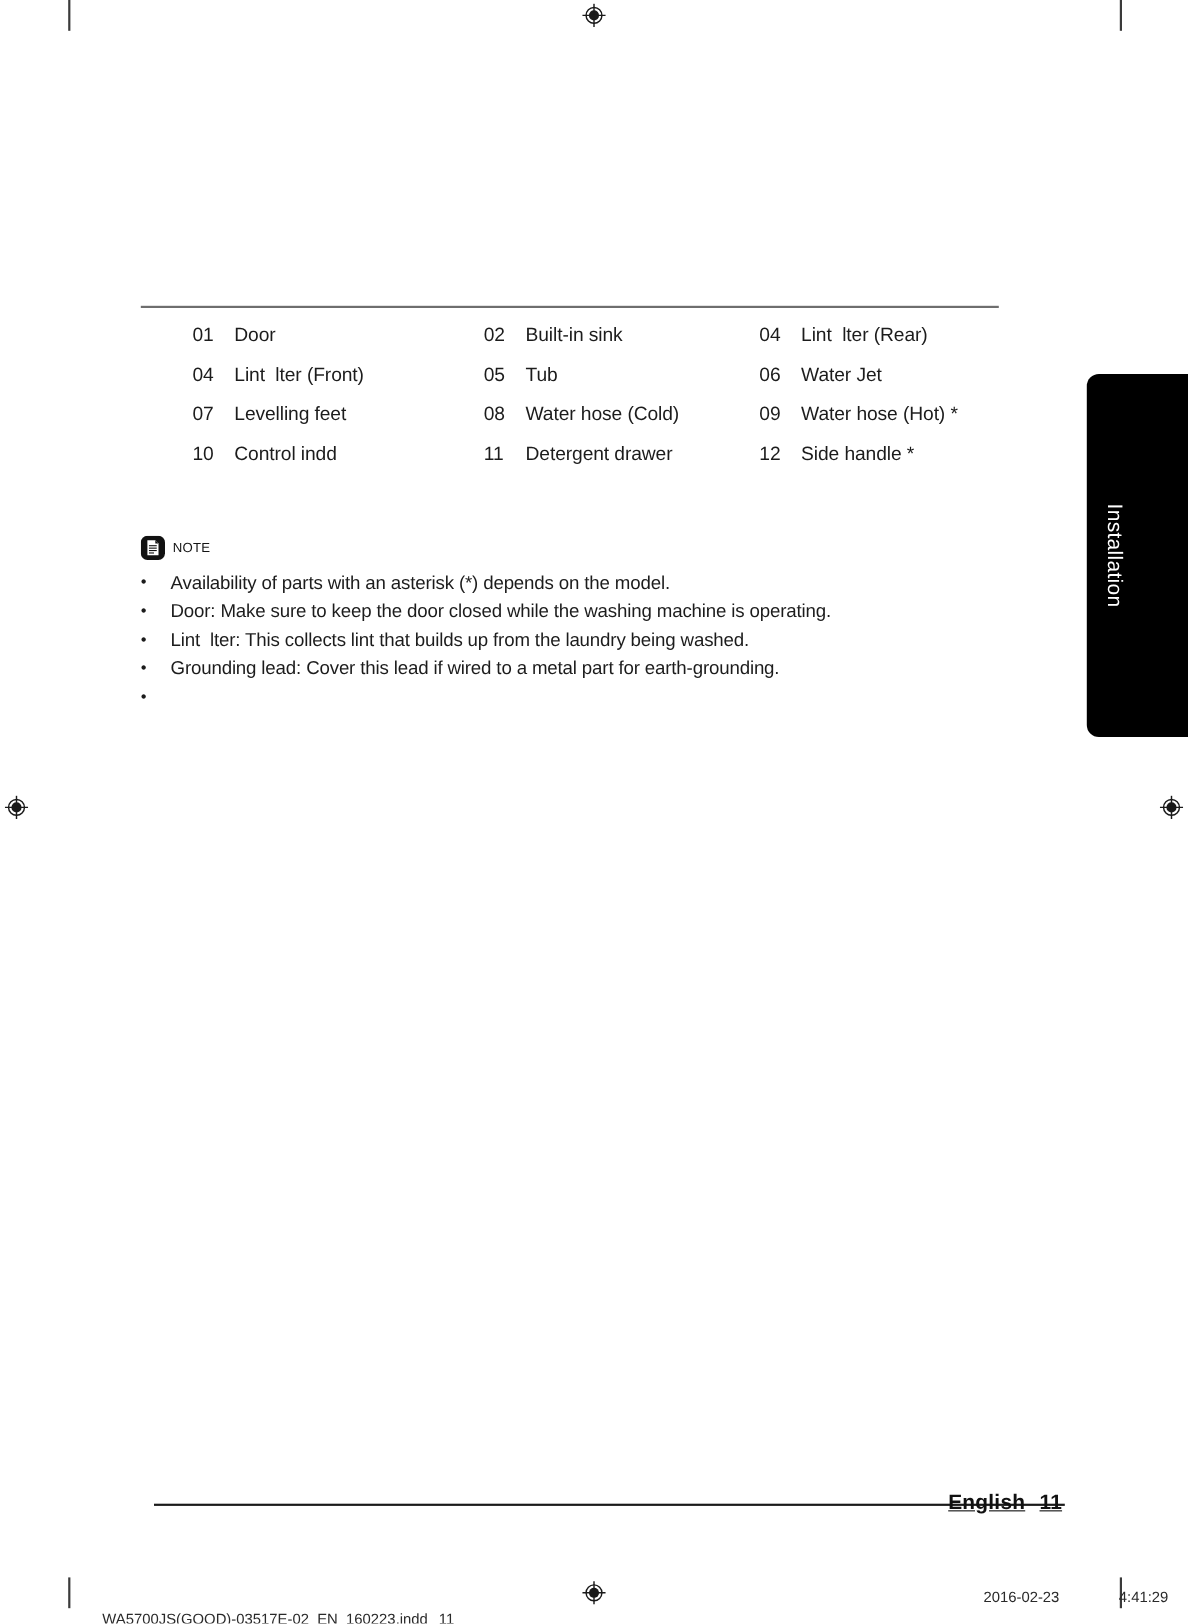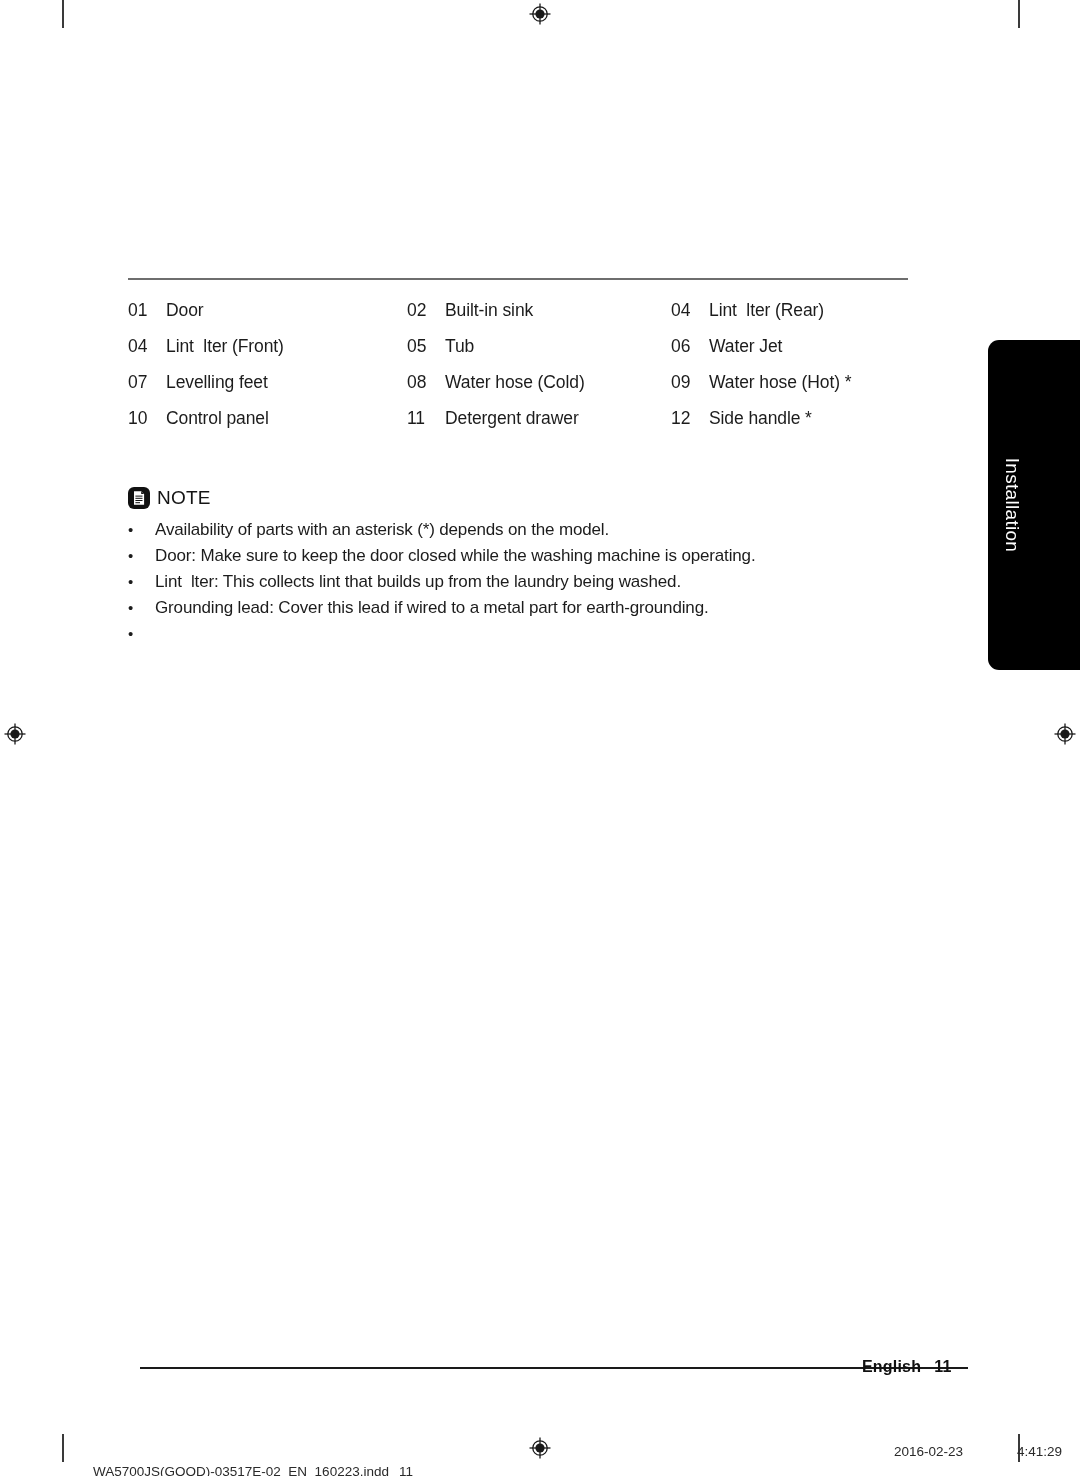--- a/index.html
+++ b/index.html
@@ -59,21 +59,22 @@
   
   .parts-list {
     position: absolute;
     left: 128px;
     top: 292px;
     width: 790px;
   }
   .parts-row {
     display: flex;
     height: 36px;
-    align-items: center;
+    align-items: flex-start;
+    margin-left: 47px;
   }
   .part-item {
     display: flex;
     font-size: 17.5px;
     line-height: 24px;
     color: #1c1c1c;
     letter-spacing: -0.1px;
   }
   .part-item.col1 { width: 279px; }
   .part-item.col2 { width: 264px; }
@@ -100,21 +101,21 @@
     height: 28px;
     margin-bottom: 5px;
   }
   .note-icon {
     width: 22px;
     height: 22px;
     margin-right: 7px;
     flex: 0 0 auto;
   }
   .note-title {
-    font-size: 19px;
+    font-size: 12px;
     line-height: 22px;
     color: #141414;
     letter-spacing: 0.2px;
   }
   .note-items { margin: 0; padding: 0; list-style: none; }
   .note-item {
     display: flex;
     font-size: 17px;
     line-height: 26px;
     color: #1c1c1c;
@@ -165,26 +166,27 @@
     left: 140px;
     top: 1367px;
     width: 828px;
     height: 2.2px;
     background: #1a1a1a;
   }
   .footer-pagenum {
     position: absolute;
     left: 862px;
     top: 1356px;
-    font-size: 16px;
+    font-size: 19px;
     line-height: 22px;
     color: #111111;
     letter-spacing: 0.2px;
     display: flex;
     align-items: center;
+    text-decoration: underline;
   }
   .footer-lang { font-weight: bold; }
   .footer-num { margin-left: 13px; font-weight: bold; }
 
   
   .print-footer-left {
     position: absolute;
     left: 78px;
     top: 1442px;
     font-size: 13.5px;
@@ -286,21 +288,21 @@
       </div>
       <div class="part-item col3">
         <span class="part-num">09</span>
         <span class="part-label">Water hose (Hot) *</span>
       </div>
     </div>
 
     <div class="parts-row">
       <div class="part-item col1">
         <span class="part-num">10</span>
-        <span class="part-label">Control panel</span>
+        <span class="part-label">Control indd</span>
       </div>
       <div class="part-item col2">
         <span class="part-num">11</span>
         <span class="part-label">Detergent drawer</span>
       </div>
       <div class="part-item col3">
         <span class="part-num">12</span>
         <span class="part-label">Side handle *</span>
       </div>
     </div>

